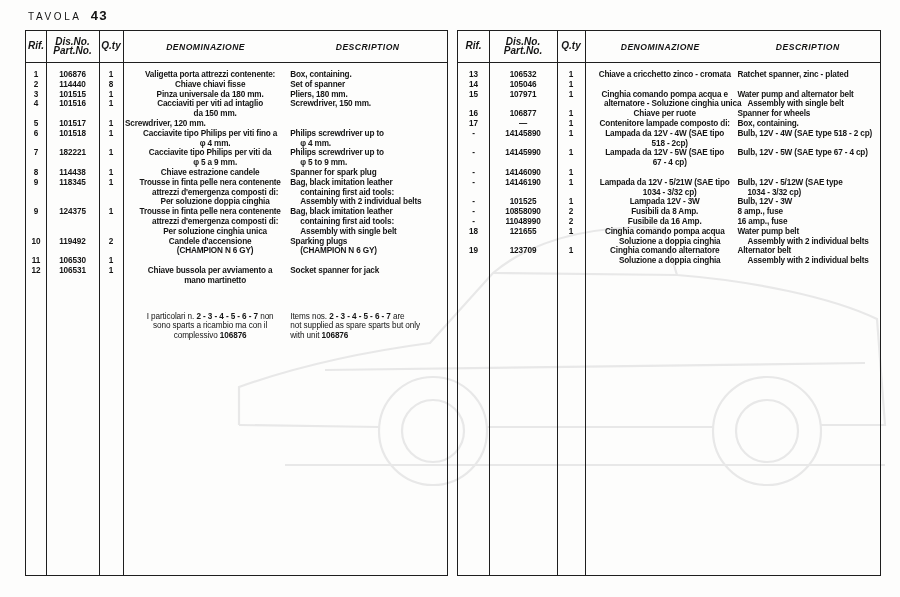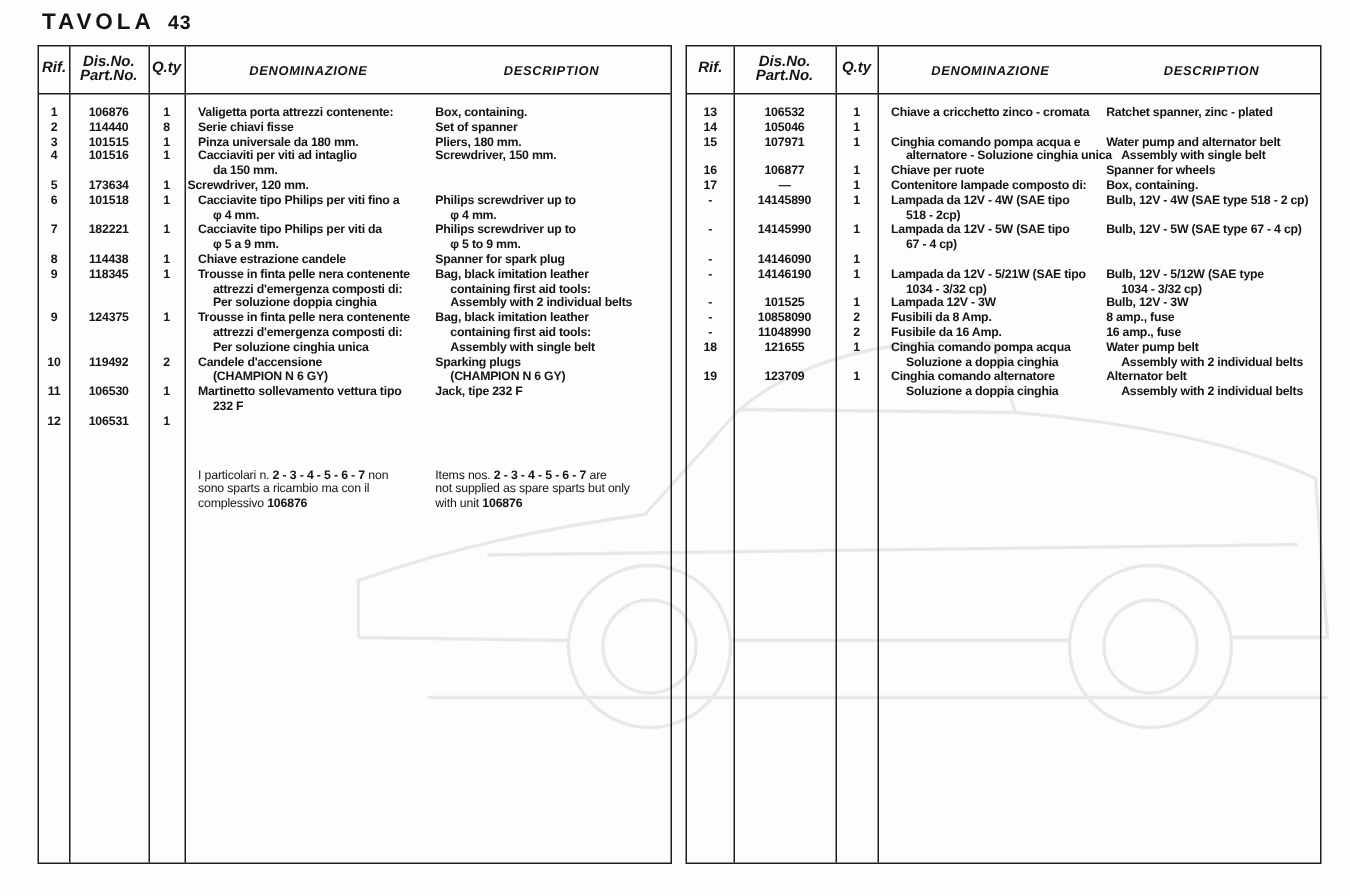--- a/index.html
+++ b/index.html
@@ -5,22 +5,22 @@
   html,body{margin:0;padding:0;}
   body{
     width:900px;height:597px;position:relative;overflow:hidden;
     background:#fdfdfc;color:#141414;
     font-family:"Liberation Sans",sans-serif;
     -webkit-font-smoothing:antialiased;
   }
   .page{position:absolute;inset:0;}
   
   .title{position:absolute;left:28px;top:6px;z-index:2;}
-  .title .t-word{font-size:15px;font-weight:bold;letter-spacing:2.6px;}
-  .title .t-num{font-size:13px;font-weight:bold;letter-spacing:.5px;margin-left:9px;}
+  .title .t-word{font-size:10px;font-weight:normal;letter-spacing:2.6px;}
+  .title .t-num{font-size:13px;font-weight:bold;letter-spacing:.5px;margin-left:9px;font-family:Liberation Mono, monospace;}
   
   .watermark{position:absolute;left:225px;top:135px;z-index:0;pointer-events:none;}
   
   .ptable{
     position:absolute;top:30px;height:546px;box-sizing:border-box;
     border:1.6px solid #1e1e1e;background:transparent;z-index:1;
   }
   .t-left{left:25px;width:423px;}
   .t-right{left:457px;width:424px;}
   .vline{position:absolute;top:0;bottom:0;width:1.2px;background:#1e1e1e;}
@@ -35,21 +35,21 @@
   .h{ text-align:center;font-style:italic;font-weight:bold;font-size:10px;line-height:8.6px;}
   .h-content{display:flex;align-items:flex-start;}
   .h-denom{width:51%;text-align:center;font-style:italic;font-weight:bold;font-size:8.6px;letter-spacing:.45px;}
   .h-desc{width:49%;text-align:center;font-style:italic;font-weight:bold;font-size:8.6px;letter-spacing:.45px;}
   .tbody{padding-top:7px;}
   .row{display:grid;}
   .c-rif,.c-part,.c-qty{
     text-align:center;font-weight:bold;font-size:8.2px;line-height:9.8px;letter-spacing:-.1px;
   }
   .c-content{display:flex;align-items:flex-start;}
-  .denom{width:51%;box-sizing:border-box;padding-left:9px;}
+  .denom{width:51%;box-sizing:border-box;padding-left:9px;text-align:center;}
   .desc{width:49%;box-sizing:border-box;padding-left:2px;}
   .line{font-size:8.2px;line-height:9.8px;font-weight:bold;letter-spacing:-.15px;white-space:nowrap;}
   .cont{padding-left:10px;}
   
   .note-row{margin-top:26px;}
   .note-block .line{font-weight:normal;letter-spacing:-.1px;}
   .note-block .nb{font-weight:bold;}
 </style>
 </head>
 <body>
@@ -105,21 +105,21 @@
                 <div class="line">Box, containing.</div>
               </div>
             </div>
           </div>
           <div class="row">
             <div class="c-rif">2</div>
             <div class="c-part">114440</div>
             <div class="c-qty">8</div>
             <div class="c-content">
               <div class="denom">
-                <div class="line">Serie chiavi fisse</div>
+                <div class="line">Chiave chiavi fisse</div>
               </div>
               <div class="desc">
                 <div class="line">Set of spanner</div>
               </div>
             </div>
           </div>
           <div class="row">
             <div class="c-rif">3</div>
             <div class="c-part">101515</div>
             <div class="c-qty">1</div>
@@ -141,21 +141,21 @@
                 <div class="line">Cacciaviti per viti ad intaglio</div>
                 <div class="line cont">da 150 mm.</div>
               </div>
               <div class="desc">
                 <div class="line">Screwdriver, 150 mm.</div>
               </div>
             </div>
           </div>
           <div class="row">
             <div class="c-rif">5</div>
-            <div class="c-part">173634</div>
+            <div class="c-part">101517</div>
             <div class="c-qty">1</div>
             <div class="c-content">
               <div class="desc">
                 <div class="line">Screwdriver, 120 mm.</div>
               </div>
             </div>
           </div>
           <div class="row">
             <div class="c-rif">6</div>
             <div class="c-part">101518</div>
@@ -245,34 +245,34 @@
               <div class="desc">
                 <div class="line">Sparking plugs</div>
                 <div class="line cont">(CHAMPION N 6 GY)</div>
               </div>
             </div>
           </div>
           <div class="row">
             <div class="c-rif">11</div>
             <div class="c-part">106530</div>
             <div class="c-qty">1</div>
-            <div class="c-content">
-              <div class="denom">
-                <div class="line">Martinetto sollevamento vettura tipo</div>
-                <div class="line cont">232 F</div>
-              </div>
-              <div class="desc">
-                <div class="line">Jack, tipe 232 F</div>
-              </div>
-            </div>
           </div>
           <div class="row">
             <div class="c-rif">12</div>
             <div class="c-part">106531</div>
             <div class="c-qty">1</div>
+            <div class="c-content">
+              <div class="denom">
+                <div class="line">Chiave bussola per avviamento a</div>
+                <div class="line cont">mano martinetto</div>
+              </div>
+              <div class="desc">
+                <div class="line">Socket spanner for jack</div>
+              </div>
+            </div>
           </div>
         </div>
 
       <div class="row note-row">
         <div class="c-rif"></div>
         <div class="c-part"></div>
         <div class="c-qty"></div>
         <div class="c-content">
           <div class="denom note-block">
             <div class="line"><span>I particolari n. </span><span class="nb">2 - 3 - 4 - 5 - 6 - 7</span><span> non</span></div>

